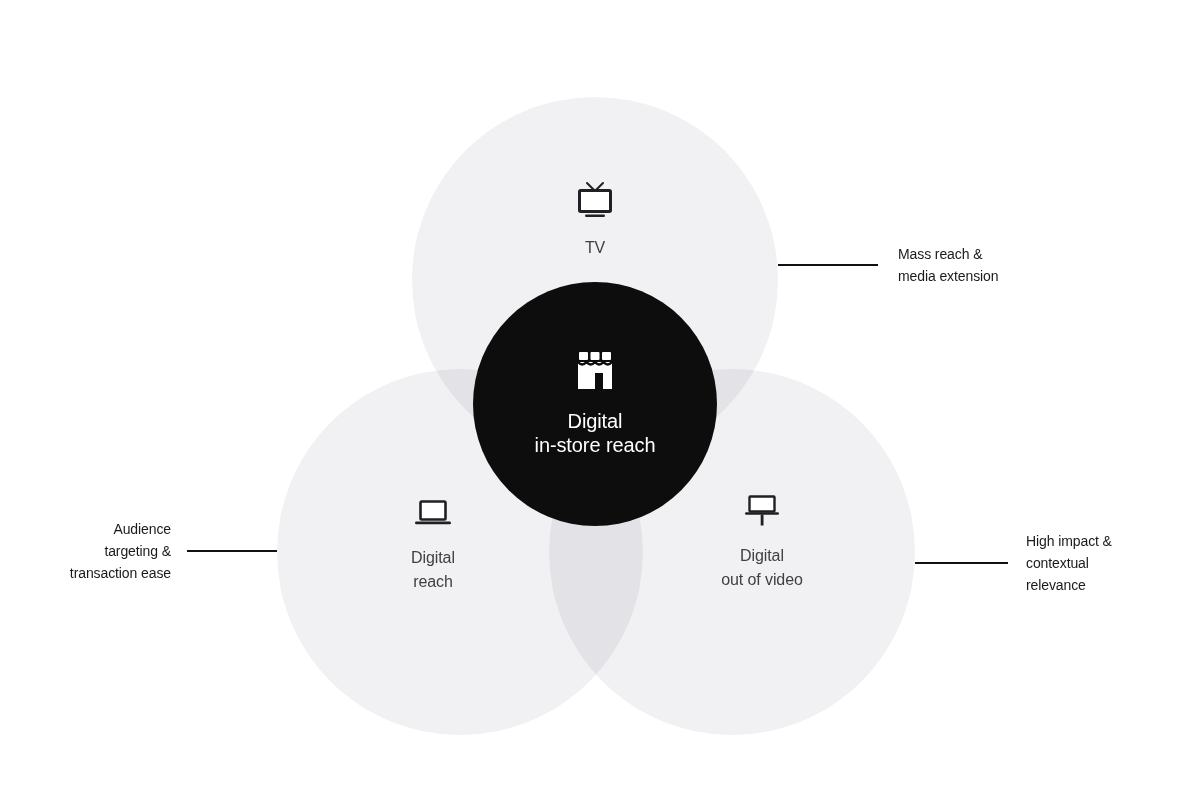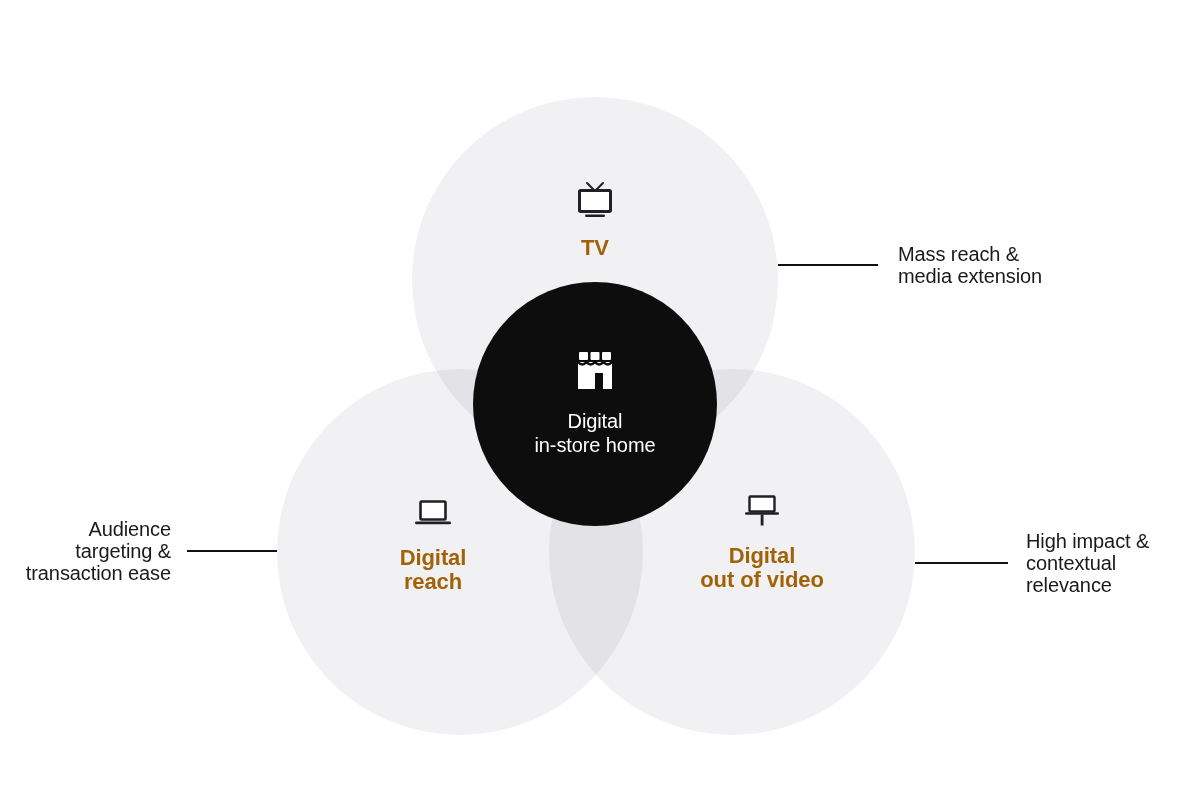--- a/index.html
+++ b/index.html
@@ -91,25 +91,25 @@
     display: flex;
     flex-direction: column;
     align-items: center;
     text-align: center;
   }
   .node .node-icon {
     display: block;
   }
   .node .node-label {
     margin-top: 10px;
-    font-size: 22px;
+    font-size: 16px;
     line-height: 24px;
-    font-weight: 700;
+    font-weight: 400;
     letter-spacing: -0.1px;
-    color: #a16207;
+    color: #404040;
   }
   .node .node-label .line {
     display: block;
     white-space: nowrap;
   }
 
   #node-tv {
     left: 535px;
     top: 180px;
     width: 120px;
@@ -127,21 +127,21 @@
     width: 124px;
   }
 
   
   .callout {
     position: absolute;
     display: flex;
     align-items: center;
   }
   .callout-text {
-    font-size: 20px;
+    font-size: 14px;
     line-height: 22px;
     color: #1a1a1a;
     letter-spacing: -0.1px;
   }
   .callout-text .line {
     display: block;
     white-space: nowrap;
   }
   .connector {
     height: 0;
@@ -240,21 +240,21 @@
       <svg width="42" height="40" viewBox="0 0 42 40" aria-hidden="true">
         <rect x="5" y="1" width="9" height="8" rx="1" fill="#ffffff"></rect>
         <rect x="16.5" y="1" width="9" height="8" rx="1" fill="#ffffff"></rect>
         <rect x="28" y="1" width="9" height="8" rx="1" fill="#ffffff"></rect>
         <path d="M4 11 h34 v27 h-9 V22 h-8 v16 H4 Z" fill="#ffffff"></path>
         <path d="M4 11 q4.2 5 8.5 0 q4.2 5 8.5 0 q4.2 5 8.5 0 q4.2 5 8.5 0" fill="none" stroke="#0d0d0d" stroke-width="2.4"></path>
       </svg>
     </span>
     <span class="center-label" style="color:#ffffff">
       <span class="line">Digital</span>
-      <span class="line">in-store home</span>
+      <span class="line">in-store reach</span>
     </span>
   </div>
 
   <div class="callout" id="callout-mass-reach">
     <span class="connector" style="border-top-color: rgb(17, 17, 17);"></span>
     <span class="callout-text">
       <span class="line">Mass reach &amp;</span>
       <span class="line">media extension</span>
     </span>
   </div>

